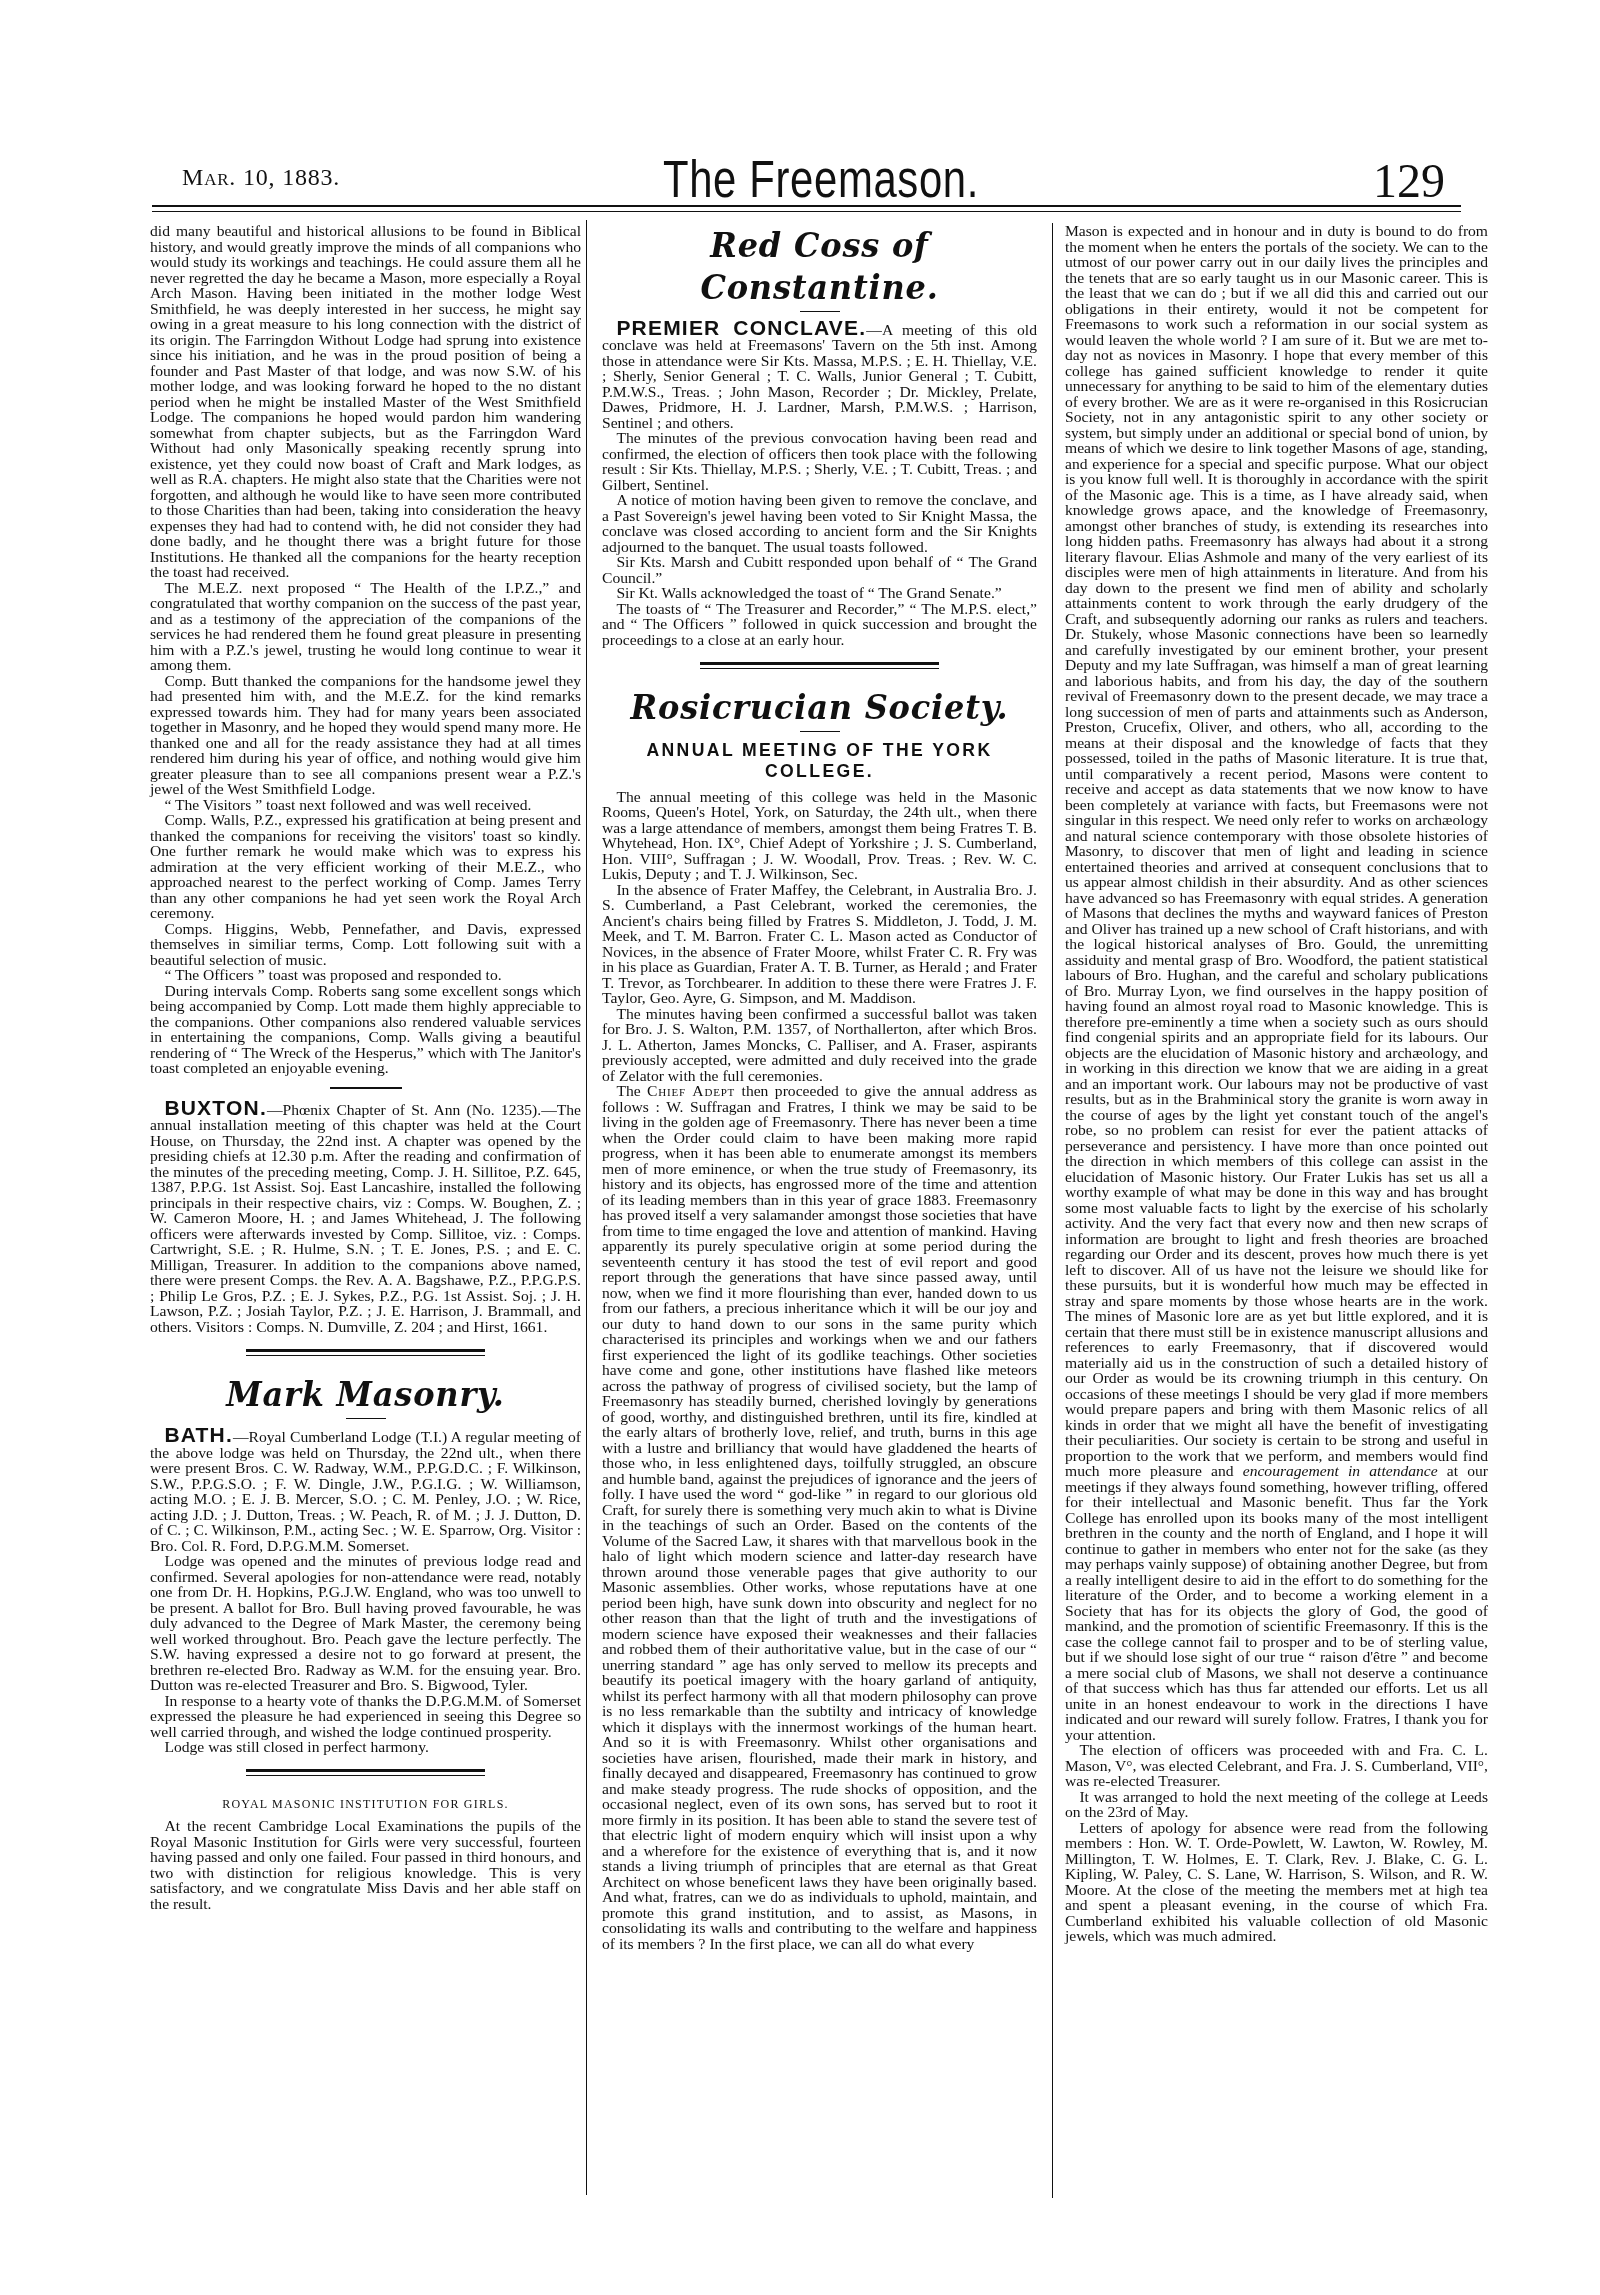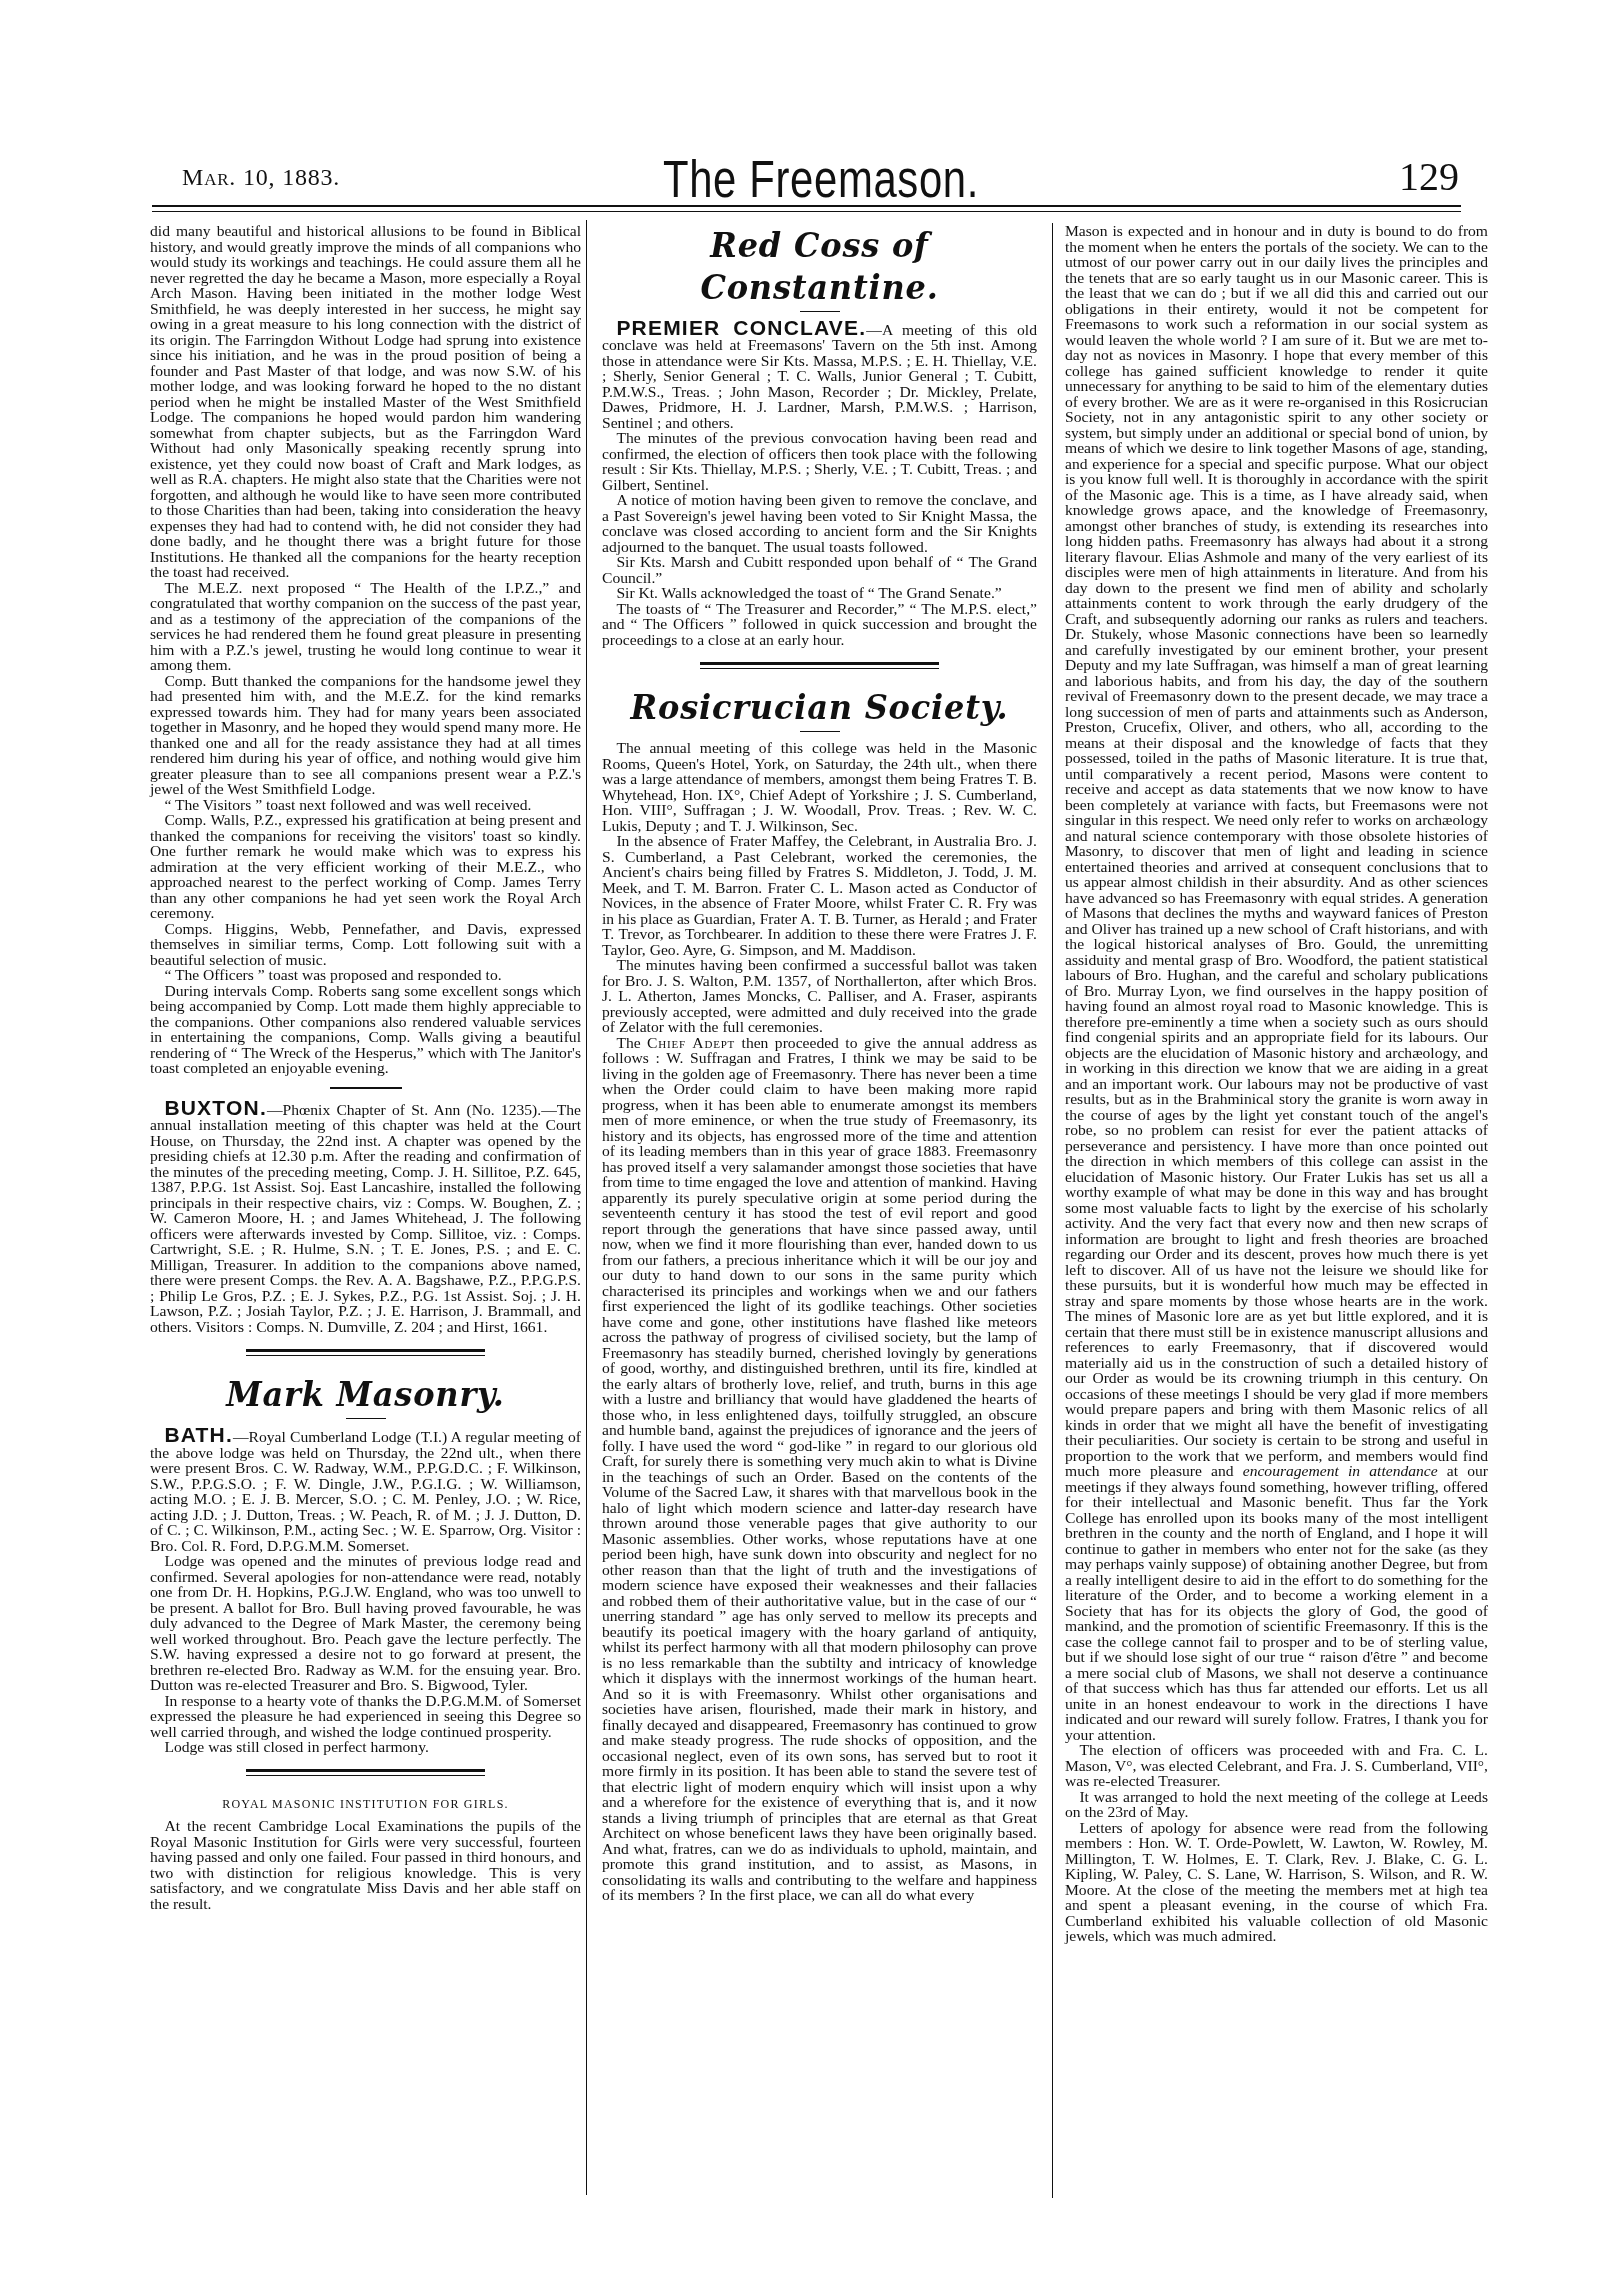--- a/index.html
+++ b/index.html
@@ -1,20 +1,20 @@
 <!DOCTYPE html>
 <html style="font-size:12.8px"><head>
 <meta charset="utf-8">
 <style>
   html, body { margin: 0; padding: 0; background: #ffffff; }
   body { width: 1601px; height: 2295px; position: relative; overflow: hidden; color: #111; font-family: "Liberation Serif", "DejaVu Serif", serif; }
   .masthead { position: absolute; left: 152px; top: 156px; width: 1309px; height: 48px; }
   .mast-date { position: absolute; left: 30px; top: 8px; font-size: 24px; letter-spacing: 0.8px; font-variant: small-caps; }
   .mast-title { position: absolute; left: 511px; top: -6.4px; font-size: 51px; font-family: "Liberation Sans", "DejaVu Sans", sans-serif; font-weight: normal; letter-spacing: 0.8px; transform: scaleX(0.82); transform-origin: left top; }
-  .mast-page { position: absolute; right: 2px; top: -3.2px; font-size: 40px; }
+  .mast-page { position: absolute; right: 16px; top: -3.2px; font-size: 48px; }
   .rule-top { position: absolute; left: 152px; top: 205px; width: 1309px; height: 0; border-top: 2.4px solid #111; }
   .rule-top2 { position: absolute; left: 152px; top: 211px; width: 1309px; height: 0; border-top: 1.6px solid #111; }
   .col { position: absolute; top: 223px; width: 431px; font-size: 15.6px; line-height: 15.5px; text-align: justify; hyphens: auto; }
   .col1 { left: 150px; }
   .col2 { left: 602px; width: 435px; }
   .col3 { left: 1065px; width: 423px; }
   .vrule { position: absolute; width: 0; border-left: 1.6px solid #111; }
   .vr1 { left: 586px; top: 220px; height: 1975px; }
   .vr2 { left: 1052px; top: 223px; height: 1975px; }
   p { margin: 0; text-indent: 14.4px; }
@@ -70,20 +70,21 @@
   <div class="divider-tiny"></div>
   <p><span class="lead">PREMIER CONCLAVE.</span><span>—A meeting of this old conclave was held at Freemasons' Tavern on the 5th inst. Among those in attendance were Sir Kts. Massa, M.P.S. ; E. H. Thiellay, V.E. ; Sherly, Senior General ; T. C. Walls, Junior General ; T. Cubitt, P.M.W.S., Treas. ; John Mason, Recorder ; Dr. Mickley, Prelate, Dawes, Pridmore, H. J. Lardner, Marsh, P.M.W.S. ; Harrison, Sentinel ; and others.</span></p>
   <p>The minutes of the previous convocation having been read and confirmed, the election of officers then took place with the following result : Sir Kts. Thiellay, M.P.S. ; Sherly, V.E. ; T. Cubitt, Treas. ; and Gilbert, Sentinel.</p>
   <p>A notice of motion having been given to remove the conclave, and a Past Sovereign's jewel having been voted to Sir Knight Massa, the conclave was closed according to ancient form and the Sir Knights adjourned to the banquet. The usual toasts followed.</p>
   <p>Sir Kts. Marsh and Cubitt responded upon behalf of “ The Grand Council.”</p>
   <p>Sir Kt. Walls acknowledged the toast of “ The Grand Senate.”</p>
   <p>The toasts of “ The Treasurer and Recorder,” “ The M.P.S. elect,” and “ The Officers ” followed in quick succession and brought the proceedings to a close at an early hour.</p>
   <div class="divider-double"></div>
   <div class="blackletter">Rosicrucian Society.</div>
   <div class="divider-tiny"></div>
+  <div class="subhead">ANNUAL MEETING OF THE YORK COLLEGE.</div>
   <p>The annual meeting of this college was held in the Masonic Rooms, Queen's Hotel, York, on Saturday, the 24th ult., when there was a large attendance of members, amongst them being Fratres T. B. Whytehead, Hon. IX°, Chief Adept of Yorkshire ; J. S. Cumberland, Hon. VIII°, Suffragan ; J. W. Woodall, Prov. Treas. ; Rev. W. C. Lukis, Deputy ; and T. J. Wilkinson, Sec.</p>
   <p>In the absence of Frater Maffey, the Celebrant, in Australia Bro. J. S. Cumberland, a Past Celebrant, worked the ceremonies, the Ancient's chairs being filled by Fratres S. Middleton, J. Todd, J. M. Meek, and T. M. Barron. Frater C. L. Mason acted as Conductor of Novices, in the absence of Frater Moore, whilst Frater C. R. Fry was in his place as Guardian, Frater A. T. B. Turner, as Herald ; and Frater T. Trevor, as Torchbearer. In addition to these there were Fratres J. F. Taylor, Geo. Ayre, G. Simpson, and M. Maddison.</p>
   <p>The minutes having been confirmed a successful ballot was taken for Bro. J. S. Walton, P.M. 1357, of Northallerton, after which Bros. J. L. Atherton, James Moncks, C. Palliser, and A. Fraser, aspirants previously accepted, were admitted and duly received into the grade of Zelator with the full ceremonies.</p>
   <p><span>The </span><span class="sc">Chief Adept</span><span> then proceeded to give the annual address as follows : W. Suffragan and Fratres, I think we may be said to be living in the golden age of Freemasonry. There has never been a time when the Order could claim to have been making more rapid progress, when it has been able to enumerate amongst its members men of more eminence, or when the true study of Freemasonry, its history and its objects, has engrossed more of the time and attention of its leading members than in this year of grace 1883. Freemasonry has proved itself a very salamander amongst those societies that have from time to time engaged the love and attention of mankind. Having apparently its purely speculative origin at some period during the seventeenth century it has stood the test of evil report and good report through the generations that have since passed away, until now, when we find it more flourishing than ever, handed down to us from our fathers, a precious inheritance which it will be our joy and our duty to hand down to our sons in the same purity which characterised its principles and workings when we and our fathers first experienced the light of its godlike teachings. Other societies have come and gone, other institutions have flashed like meteors across the pathway of progress of civilised society, but the lamp of Freemasonry has steadily burned, cherished lovingly by generations of good, worthy, and distinguished brethren, until its fire, kindled at the early altars of brotherly love, relief, and truth, burns in this age with a lustre and brilliancy that would have gladdened the hearts of those who, in less enlightened days, toilfully struggled, an obscure and humble band, against the prejudices of ignorance and the jeers of folly. I have used the word “ god-like ” in regard to our glorious old Craft, for surely there is something very much akin to what is Divine in the teachings of such an Order. Based on the contents of the Volume of the Sacred Law, it shares with that marvellous book in the halo of light which modern science and latter-day research have thrown around those venerable pages that give authority to our Masonic assemblies. Other works, whose reputations have at one period been high, have sunk down into obscurity and neglect for no other reason than that the light of truth and the investigations of modern science have exposed their weaknesses and their fallacies and robbed them of their authoritative value, but in the case of our “ unerring standard ” age has only served to mellow its precepts and beautify its poetical imagery with the hoary garland of antiquity, whilst its perfect harmony with all that modern philosophy can prove is no less remarkable than the subtilty and intricacy of knowledge which it displays with the innermost workings of the human heart. And so it is with Freemasonry. Whilst other organisations and societies have arisen, flourished, made their mark in history, and finally decayed and disappeared, Freemasonry has continued to grow and make steady progress. The rude shocks of opposition, and the occasional neglect, even of its own sons, has served but to root it more firmly in its position. It has been able to stand the severe test of that electric light of modern enquiry which will insist upon a why and a wherefore for the existence of everything that is, and it now stands a living triumph of principles that are eternal as that Great Architect on whose beneficent laws they have been originally based. And what, fratres, can we do as individuals to uphold, maintain, and promote this grand institution, and to assist, as Masons, in consolidating its walls and contributing to the welfare and happiness of its members ? In the first place, we can all do what every</span></p>
 </div>
 
 <div class="col col3">
   <p class="noindent"><span>Mason is expected and in honour and in duty is bound to do from the moment when he enters the portals of the society. We can to the utmost of our power carry out in our daily lives the principles and the tenets that are so early taught us in our Masonic career. This is the least that we can do ; but if we all did this and carried out our obligations in their entirety, would it not be competent for Freemasons to work such a reformation in our social system as would leaven the whole world ? I am sure of it. But we are met to-day not as novices in Masonry. I hope that every member of this college has gained sufficient knowledge to render it quite unnecessary for anything to be said to him of the elementary duties of every brother. We are as it were re-organised in this Rosicrucian Society, not in any antagonistic spirit to any other society or system, but simply under an additional or special bond of union, by means of which we desire to link together Masons of age, standing, and experience for a special and specific purpose. What our object is you know full well. It is thoroughly in accordance with the spirit of the Masonic age. This is a time, as I have already said, when knowledge grows apace, and the knowledge of Freemasonry, amongst other branches of study, is extending its researches into long hidden paths. Freemasonry has always had about it a strong literary flavour. Elias Ashmole and many of the very earliest of its disciples were men of high attainments in literature. And from his day down to the present we find men of ability and scholarly attainments content to work through the early drudgery of the Craft, and subsequently adorning our ranks as rulers and teachers. Dr. Stukely, whose Masonic connections have been so learnedly and carefully investigated by our eminent brother, your present Deputy and my late Suffragan, was himself a man of great learning and laborious habits, and from his day, the day of the southern revival of Freemasonry down to the present decade, we may trace a long succession of men of parts and attainments such as Anderson, Preston, Crucefix, Oliver, and others, who all, according to the means at their disposal and the knowledge of facts that they possessed, toiled in the paths of Masonic literature. It is true that, until comparatively a recent period, Masons were content to receive and accept as data statements that we now know to have been completely at variance with facts, but Freemasons were not singular in this respect. We need only refer to works on archæology and natural science contemporary with those obsolete histories of Masonry, to discover that men of light and leading in science entertained theories and arrived at consequent conclusions that to us appear almost childish in their absurdity. And as other sciences have advanced so has Freemasonry with equal strides. A generation of Masons that declines the myths and wayward fanices of Preston and Oliver has trained up a new school of Craft historians, and with the logical historical analyses of Bro. Gould, the unremitting assiduity and mental grasp of Bro. Woodford, the patient statistical labours of Bro. Hughan, and the careful and scholary publications of Bro. Murray Lyon, we find ourselves in the happy position of having found an almost royal road to Masonic knowledge. This is therefore pre-eminently a time when a society such as ours should find congenial spirits and an appropriate field for its labours. Our objects are the elucidation of Masonic history and archæology, and in working in this direction we know that we are aiding in a great and an important work. Our labours may not be productive of vast results, but as in the Brahminical story the granite is worn away in the course of ages by the light yet constant touch of the angel's robe, so no problem can resist for ever the patient attacks of perseverance and persistency. I have more than once pointed out the direction in which members of this college can assist in the elucidation of Masonic history. Our Frater Lukis has set us all a worthy example of what may be done in this way and has brought some most valuable facts to light by the exercise of his scholarly activity. And the very fact that every now and then new scraps of information are brought to light and fresh theories are broached regarding our Order and its descent, proves how much there is yet left to discover. All of us have not the leisure we should like for these pursuits, but it is wonderful how much may be effected in stray and spare moments by those whose hearts are in the work. The mines of Masonic lore are as yet but little explored, and it is certain that there must still be in existence manuscript allusions and references to early Freemasonry, that if discovered would materially aid us in the construction of such a detailed history of our Order as would be its crowning triumph in this century. On occasions of these meetings I should be very glad if more members would prepare papers and bring with them Masonic relics of all kinds in order that we might all have the benefit of investigating their peculiarities. Our society is certain to be strong and useful in proportion to the work that we perform, and members would find much more pleasure and </span><em>encouragement in attendance</em><span> at our meetings if they always found something, however trifling, offered for their intellectual and Masonic benefit. Thus far the York College has enrolled upon its books many of the most intelligent brethren in the county and the north of England, and I hope it will continue to gather in members who enter not for the sake (as they may perhaps vainly suppose) of obtaining another Degree, but from a really intelligent desire to aid in the effort to do something for the literature of the Order, and to become a working element in a Society that has for its objects the glory of God, the good of mankind, and the promotion of scientific Freemasonry. If this is the case the college cannot fail to prosper and to be of sterling value, but if we should lose sight of our true “ raison d'être ” and become a mere social club of Masons, we shall not deserve a continuance of that success which has thus far attended our efforts. Let us all unite in an honest endeavour to work in the directions I have indicated and our reward will surely follow. Fratres, I thank you for your attention.</span></p>
   <p>The election of officers was proceeded with and Fra. C. L. Mason, V°, was elected Celebrant, and Fra. J. S. Cumberland, VII°, was re-elected Treasurer.</p>
   <p>It was arranged to hold the next meeting of the college at Leeds on the 23rd of May.</p>

